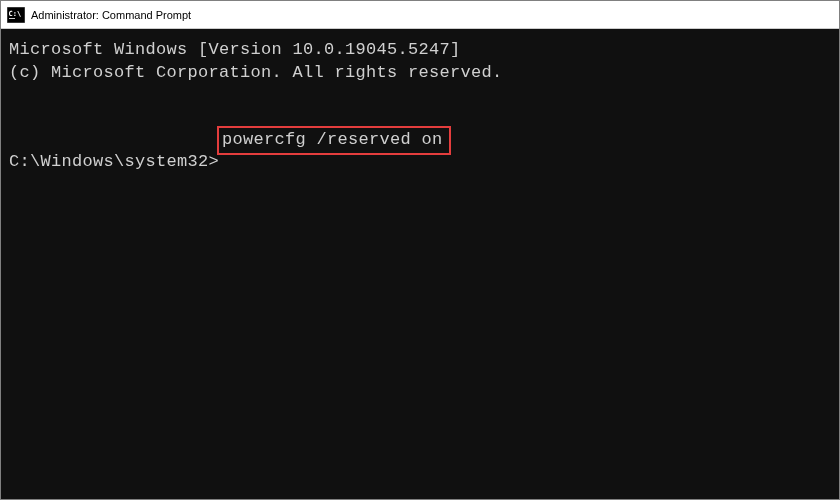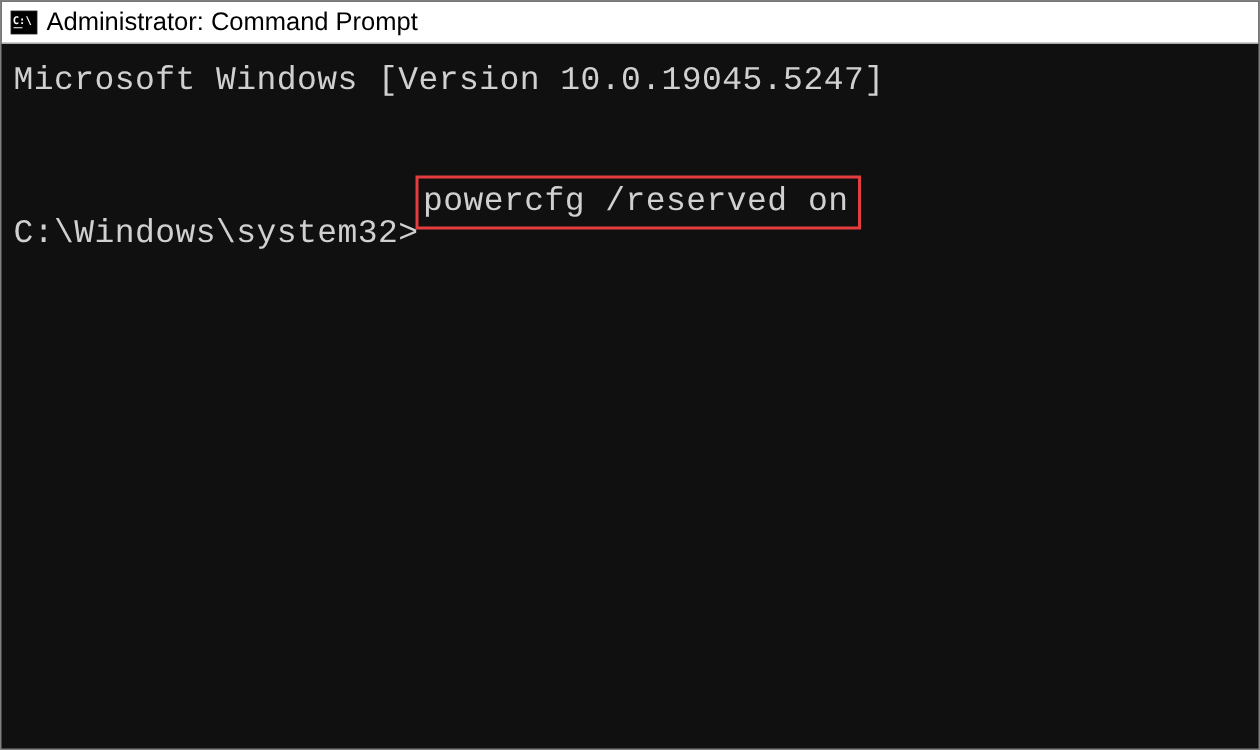--- a/index.html
+++ b/index.html
@@ -25,27 +25,27 @@
     }
     .title-icon {
       width: 18px;
       height: 16px;
       margin-right: 6px;
       margin-left: 2px;
       flex-shrink: 0;
     }
     .title-text {
       font-family: 'Segoe UI', Tahoma, sans-serif;
-      font-size: 17px;
+      font-size: 11px;
       color: #000000;
     }
     .terminal {
       padding: 10px 8px;
       color: #d0d0d0;
-      font-size: 22px;
+      font-size: 17px;
       line-height: 1.35;
       letter-spacing: 0.3px;
     }
     .line {
       white-space: pre;
     }
     .blank-line {
       height: 1.35em;
     }
     .prompt-line {
@@ -72,18 +72,19 @@
       <rect x="0" y="0" width="18" height="16" fill="#000000" stroke="#888" stroke-width="0.8"></rect>
       <text x="1.5" y="9" font-family="Consolas,monospace" font-size="7" fill="#ffffff" font-weight="bold">C:\</text>
       <line x1="2" y1="11.5" x2="8" y2="11.5" stroke="#ffffff" stroke-width="0.8"></line>
     </svg>
   </span>
   <span class="title-text">Administrator: Command Prompt</span>
 </div>
 
 <div class="terminal">
   <div class="line">Microsoft Windows [Version 10.0.19045.5247]</div>
+  <div class="line">(c) Microsoft Corporation. All rights reserved.</div>
   <div class="blank-line"></div>
   <div class="prompt-line">
     <span class="prompt-text">C:\Windows\system32&gt;</span>
     <span class="highlighted-command">powercfg /reserved on</span>
   </div>
 </div>
 
 </body></html>

